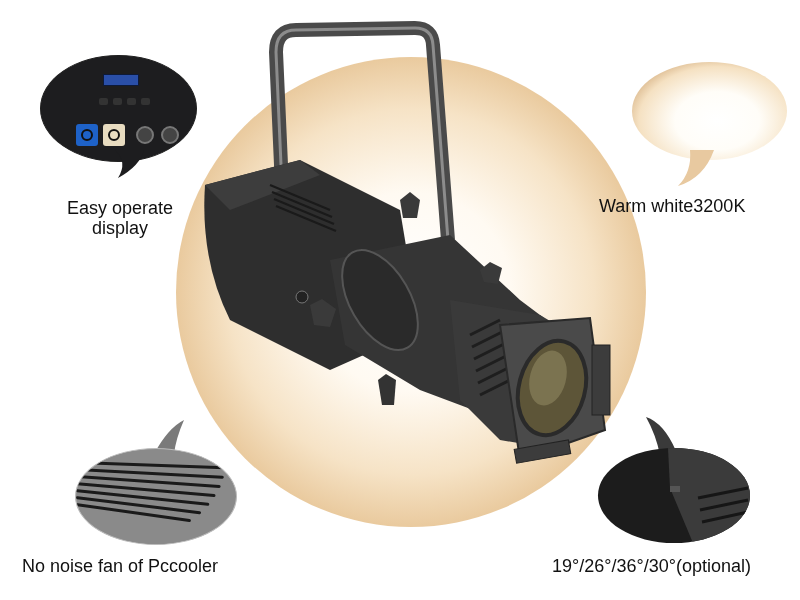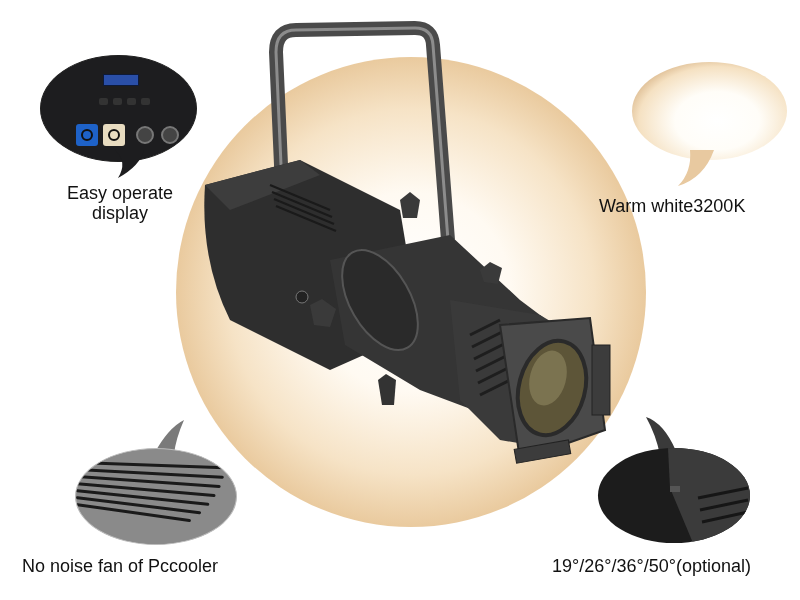--- a/index.html
+++ b/index.html
@@ -84,21 +84,21 @@
   <div class="panel-btn" style="left:86px"></div>
   <div class="panel-btn" style="left:100px"></div>
   <div class="conn c-blue"></div>
   <div class="conn c-beige"></div>
   <div class="xlr" style="left:95px"></div>
   <div class="xlr" style="left:120px"></div>
 </div>
 <svg class="tail" style="left:110px;top:150px" width="40" height="30">
   <path d="M5,0 Q18,12 8,28 Q30,16 34,0 Z" fill="#1d1d1f"></path>
 </svg>
-<div class="label" style="left:55px;top:183px;width:130px">
+<div class="label" style="left:55px;top:198px;width:130px">
   <div>Easy operate</div>
   <div>display</div>
 </div>
 
 <div class="bubble b-warm"></div>
 <svg class="tail" style="left:674px;top:150px" width="50" height="40">
   <path d="M16,0 Q18,22 4,36 Q30,28 40,0 Z" fill="#e8c9a0"></path>
 </svg>
 <div class="label" style="left:599px;top:196px">Warm white3200K</div>
 
@@ -123,13 +123,13 @@
   <svg width="152" height="95">
     <path d="M70,0 L152,0 L152,95 L95,95 L72,40 Z" fill="#3b3b3b"></path>
     <g stroke="#161616" stroke-width="3">
         <line x1="100" y1="50" x2="150" y2="40"></line>
         <line x1="102" y1="62" x2="150" y2="52"></line>
         <line x1="104" y1="74" x2="150" y2="64"></line>
       </g>
     <rect x="72" y="38" width="10" height="6" fill="#555"></rect>
   </svg>
 </div>
-<div class="label" style="left:552px;top:556px">19°/26°/36°/50°(optional)</div>
+<div class="label" style="left:552px;top:556px">19°/26°/36°/30°(optional)</div>
 
 </body></html>

